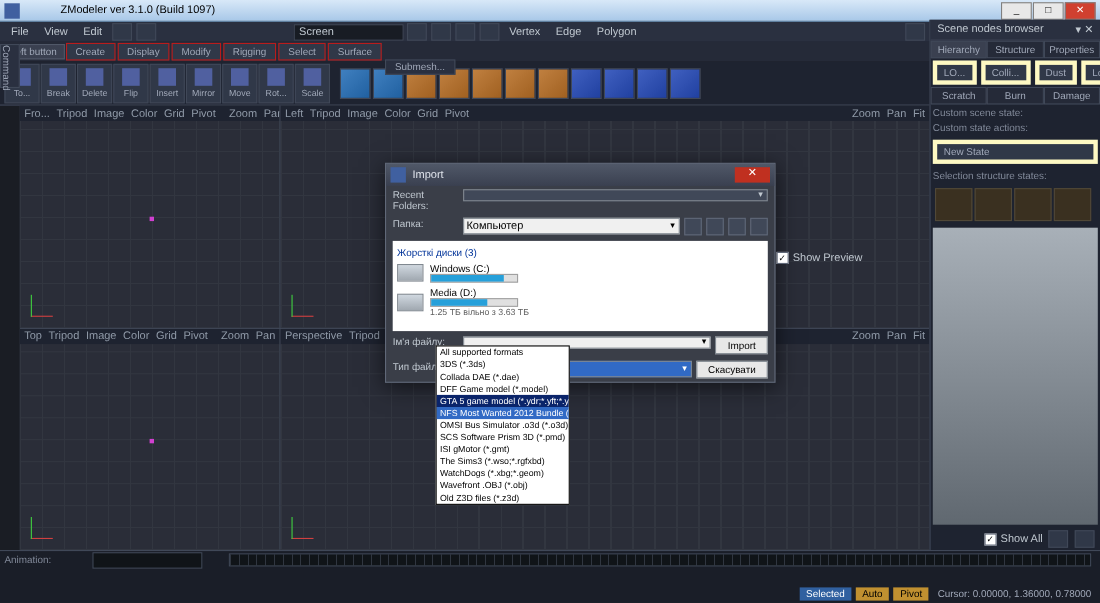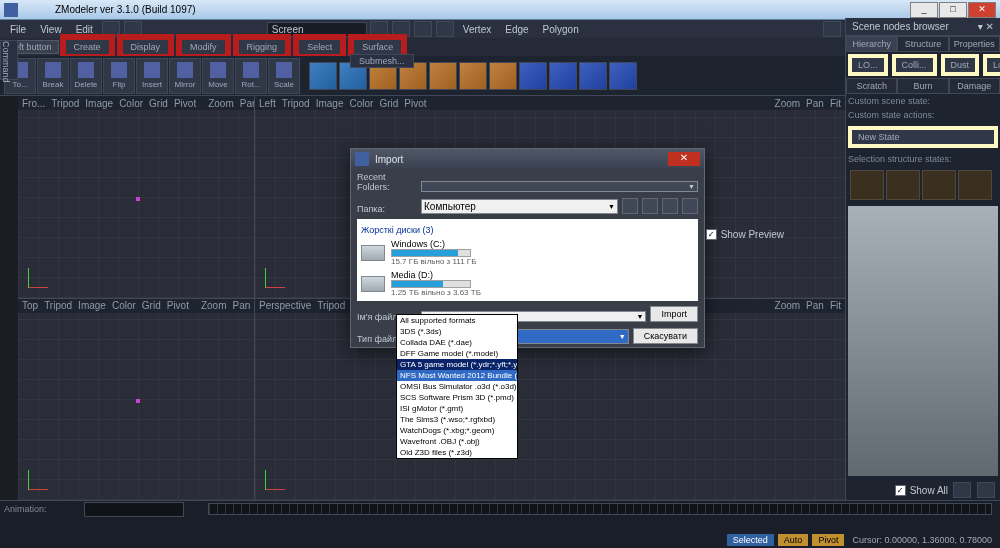--- a/index.html
+++ b/index.html
@@ -16,21 +16,21 @@
 
 .menubar { height: 18px; background: #2a3040; display: flex; align-items: center; padding: 0 4px; gap: 2px; }
 .menu-item { color: #c0c8d0; padding: 2px 6px; cursor: pointer; }
 .menu-sep { flex: 1; }
 .menu-dropdown { background: #181c24; color: #c0c8d0; border: 1px solid #404858; padding: 1px 4px; min-width: 100px; }
 .menu-icon-btn { width: 18px; height: 16px; background: #303848; border: 1px solid #404858; margin: 0 1px; }
 
 
 .toolbar-row { height: 18px; background: #252a38; display: flex; align-items: center; padding: 0 2px; }
 .toolbar-tag { background: #3a4050; color: #a0a8b8; padding: 1px 6px; border: 1px solid #505868; font-size: 9px; }
-.toolbar-tab { color: #a0a8b8; padding: 2px 8px; background: #303848; border: 6px solid #b91c1c; margin: 0 1px; font-size: 9px; }
+.toolbar-tab { color: #a0a8b8; padding: 2px 8px; background: #303848; border: 1px solid #b91c1c; margin: 0 1px; font-size: 9px; }
 
 
 .icon-toolbar { height: 40px; background: #1e2330; display: flex; align-items: center; padding: 2px 4px; border-bottom: 1px solid #404858; position: relative; }
 .sidebar-tab { position: absolute; left: 0; top: 40px; width: 18px; height: 40px; background: #2a3040; color: #a0a8b8; writing-mode: vertical-lr; text-align: center; font-size: 9px; border: 1px solid #404858; }
 .tool-group { display: flex; gap: 1px; margin-right: 8px; }
 .tool-btn { width: 32px; height: 36px; background: #303848; border: 1px solid #404858; display: flex; flex-direction: column; align-items: center; justify-content: center; }
 .tool-btn-icon { width: 16px; height: 16px; background: #5060a0; }
 .tool-btn-label { color: #a0a8b8; font-size: 8px; margin-top: 2px; }
 .mid-label { position: absolute; left: 350px; top: -2px; color: #a0a8b8; font-size: 9px; background: #2a3040; padding: 1px 8px; border: 1px solid #404858; }
 .big-icon { width: 28px; height: 28px; border: 1px solid #404858; margin: 0 1px; }
@@ -70,21 +70,21 @@
 .status-bar { position: absolute; bottom: 0; right: 0; display: flex; gap: 4px; padding: 2px 4px; align-items: center; }
 .status-item { color: #a0a8b8; padding: 1px 4px; font-size: 9px; }
 .status-btn { background: #c09030; color: #000; padding: 1px 6px; font-size: 9px; }
 .status-btn.blue { background: #3060a0; color: #fff; }
 
 
 .dialog { position: absolute; left: 350px; top: 148px; width: 355px; background: #3a3e48; border: 1px solid #606878; box-shadow: 0 4px 20px rgba(0,0,0,0.6); z-index: 100; }
 .dlg-title { height: 20px; background: linear-gradient(to bottom, #505868, #3a4050); display: flex; align-items: center; padding: 0 4px; color: #e0e4ec; }
 .dlg-title-icon { width: 14px; height: 14px; background: #4060a0; margin-right: 6px; }
 .dlg-close { margin-left: auto; width: 32px; height: 14px; background: #c03020; color: #fff; text-align: center; line-height: 12px; }
-.dlg-row { display: flex; align-items: flex-end; padding: 3px 6px; gap: 4px; color: #c0c8d0; }
+.dlg-row { display: flex; align-items: flex-start; padding: 3px 6px; gap: 4px; color: #c0c8d0; }
 .dlg-label { width: 60px; font-size: 9px; }
 .dlg-combo { flex: 1; background: #f0f0f0; border: 1px solid #808890; padding: 1px 2px; color: #000; font-size: 9px; display: flex; align-items: center; }
 .dlg-combo::after { content: '▼'; margin-left: auto; font-size: 7px; }
 .dlg-iconbtn { width: 16px; height: 16px; background: #404858; border: 1px solid #606878; }
 .dlg-filearea { background: #fff; margin: 2px 6px; height: 82px; padding: 4px; color: #000; overflow: hidden; }
 .dlg-section-hdr { color: #003399; font-size: 9px; padding: 2px 0; }
 .drive-row { display: flex; align-items: center; gap: 6px; padding: 2px 0; }
 .drive-icon { width: 24px; height: 16px; background: linear-gradient(to bottom, #d0d8e0, #a0a8b0); border: 1px solid #808890; }
 .drive-info { flex: 1; }
 .drive-name { font-size: 9px; color: #000; }
@@ -363,21 +363,20 @@
   </div>
   <div class="dlg-filearea">
     <div class="dlg-section-hdr">Жорсткі диски (3)</div>
     <div class="drive-row">
       <div class="drive-icon"></div>
       <div class="drive-info">
         <div class="drive-name">Windows (C:)</div>
         <div class="drive-bar">
             <div class="drive-fill" style="width:85%"></div>
           </div>
-        <div class="drive-text">15.7 ГБ вільно з 111 ГБ</div>
       </div>
     </div>
     <div class="drive-row">
       <div class="drive-icon"></div>
       <div class="drive-info">
         <div class="drive-name">Media (D:)</div>
         <div class="drive-bar">
             <div class="drive-fill" style="width:65%"></div>
           </div>
         <div class="drive-text">1.25 ТБ вільно з 3.63 ТБ</div>

